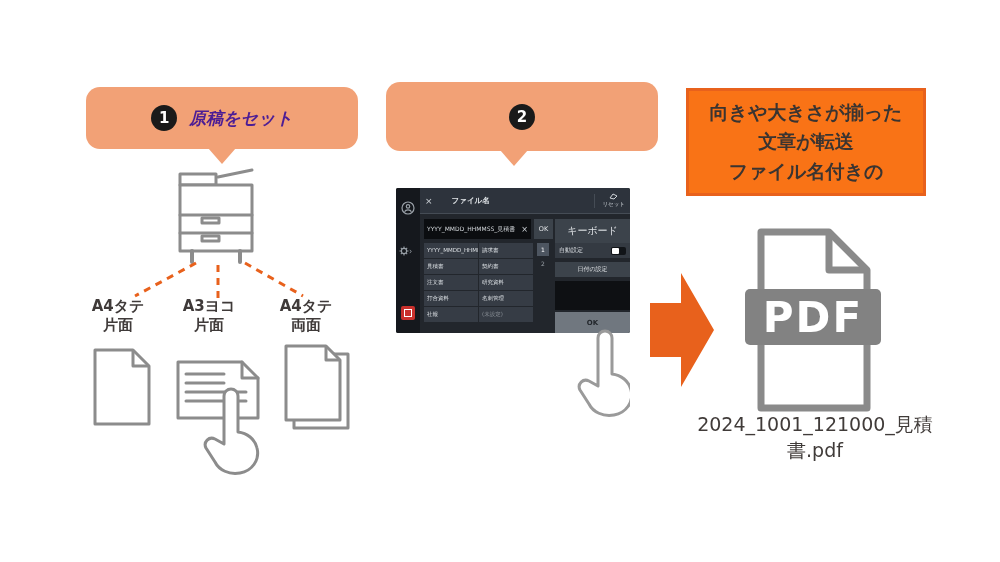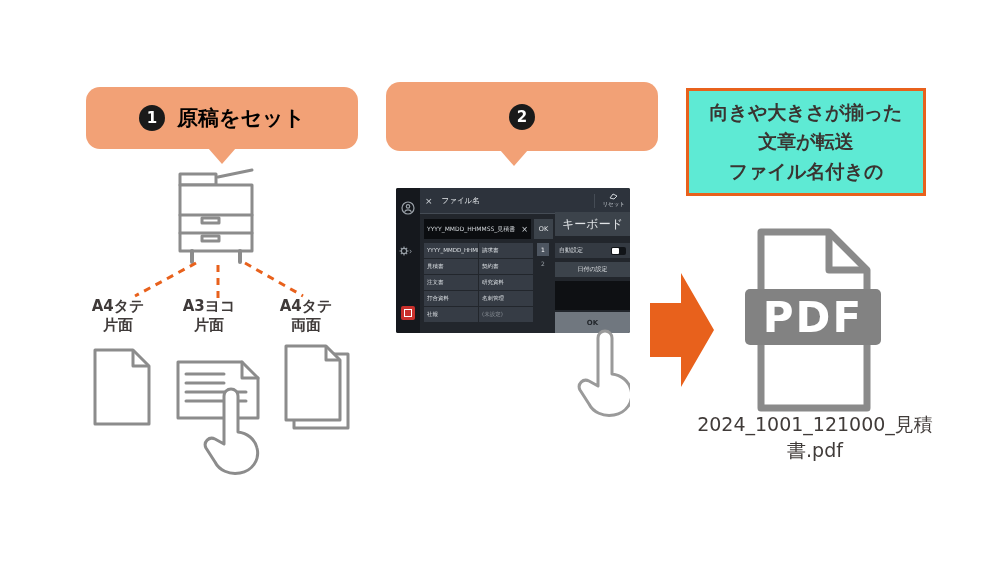--- a/index.html
+++ b/index.html
@@ -7,40 +7,40 @@
           font-family:"DejaVu Sans",sans-serif;color:#333;}
   .abs{position:absolute;}
 
   
   .bubble{position:absolute;background:#F2A176;border-radius:14px;display:flex;
           align-items:center;justify-content:center;gap:12px;}
   .tail{position:absolute;width:0;height:0;border-left:14px solid transparent;
         border-right:14px solid transparent;border-top:16px solid #F2A176;}
   .stepnum{width:26px;height:26px;border-radius:50%;background:#1a1a1a;color:#fff;
            font-weight:bold;font-size:15px;display:flex;align-items:center;justify-content:center;flex:0 0 auto;}
-  .step-label{font-size:21px;font-weight:bold;color:#000000;}
+  .step-label{font-size:17px;font-weight:bold;color:#4c1d95;font-style:italic;}
   .step-label2{font-size:19px;font-weight:bold;color:#2e2b29;text-align:center;line-height:1.25;}
 
   
   .resultbox{position:absolute;left:686px;top:88px;width:240px;height:108px;box-sizing:border-box;
-             border:3px solid #E8611C;background:#5eead4;display:flex;flex-direction:column;
+             border:3px solid #E8611C;background:#f97316;display:flex;flex-direction:column;
              align-items:center;justify-content:center;}
   .resultbox div{font-size:19px;font-weight:bold;color:#3a3431;line-height:1.55;}
 
   
   .orig-label{position:absolute;width:76px;text-align:center;font-size:15px;font-weight:bold;
               color:#3f3a39;line-height:1.25;}
 
   
   .screen{position:absolute;left:396px;top:188px;width:234px;height:145px;background:#22262c;border-radius:2px;}
   .scr-side{position:absolute;left:0;top:0;width:24px;height:145px;background:#15181d;border-radius:2px 0 0 2px;}
   .scr-header{position:absolute;left:24px;top:0;width:210px;height:26px;background:#2d333c;
               border-bottom:1px solid #454c55;display:flex;align-items:center;box-sizing:border-box;
               padding:0 5px;color:#e3e7ea;border-radius:0 2px 0 0;}
-  .scr-title{font-size:7.5px;margin-left:9px;flex:1;}
+  .scr-title{font-size:7.5px;margin-left:19px;flex:1;font-weight:bold;}
   .scr-x{font-size:9px;color:#cfd4d9;}
   .scr-sep{width:1px;height:14px;background:#454c55;margin:0 7px;}
   .scr-reset{display:flex;flex-direction:column;align-items:center;gap:1px;}
   .scr-reset span{font-size:5.5px;color:#cfd4d9;}
   .scr-input{position:absolute;left:28px;top:31px;width:107px;height:20px;background:#0b0d10;
              display:flex;align-items:center;box-sizing:border-box;padding:0 3px;}
   .scr-input input{flex:1;background:transparent;border:none;outline:none;color:#d3d7db;
                    font-size:6px;font-family:inherit;padding:0;min-width:0;}
   .scr-input .clr{font-size:8px;color:#cfd4d9;}
   .scr-inputok{position:absolute;left:138px;top:31px;width:19px;height:20px;background:#3c434b;
@@ -49,21 +49,21 @@
   .grow{display:flex;gap:1px;margin-bottom:1px;}
   .gcell{width:54px;height:15px;background:#363c45;color:#dce0e4;font-size:5.5px;line-height:15px;
          padding-left:3px;box-sizing:border-box;overflow:hidden;white-space:nowrap;}
   .gcell.dim{color:#8a9097;}
   .pgind{position:absolute;left:141px;top:55px;width:12px;}
   .pg{width:12px;height:13px;font-size:6px;display:flex;align-items:center;justify-content:center;margin-bottom:1px;}
   .pg.on{background:#4d5560;color:#fff;}
   .pg.off{color:#9aa1a8;}
   .rp-btn{position:absolute;left:159px;width:75px;background:#3c434b;color:#e0e3e6;
           display:flex;align-items:center;justify-content:center;}
-  .rp-kb{top:24px;height:24px;font-size:12px;}
+  .rp-kb{top:31px;height:24px;font-size:10px;}
   .rp-auto{position:absolute;left:159px;top:55px;width:75px;height:15px;background:#343a42;
            display:flex;align-items:center;justify-content:space-between;box-sizing:border-box;
            padding:0 4px;color:#dce0e4;font-size:6px;}
   .toggle{width:15px;height:8px;background:#111418;border-radius:2px;position:relative;}
   .toggle .knob{position:absolute;left:1px;top:1px;width:7px;height:6px;background:#fff;border-radius:1px;}
   .rp-date{top:74px;height:15px;font-size:6px;}
   .rp-black{position:absolute;left:159px;top:93px;width:75px;height:29px;background:#0e1013;}
   .rp-ok{position:absolute;left:159px;top:124px;width:75px;height:21px;background:#70777f;
          color:#23272c;font-weight:bold;font-size:7px;display:flex;align-items:center;justify-content:center;
          border-radius:0 0 2px 0;}

